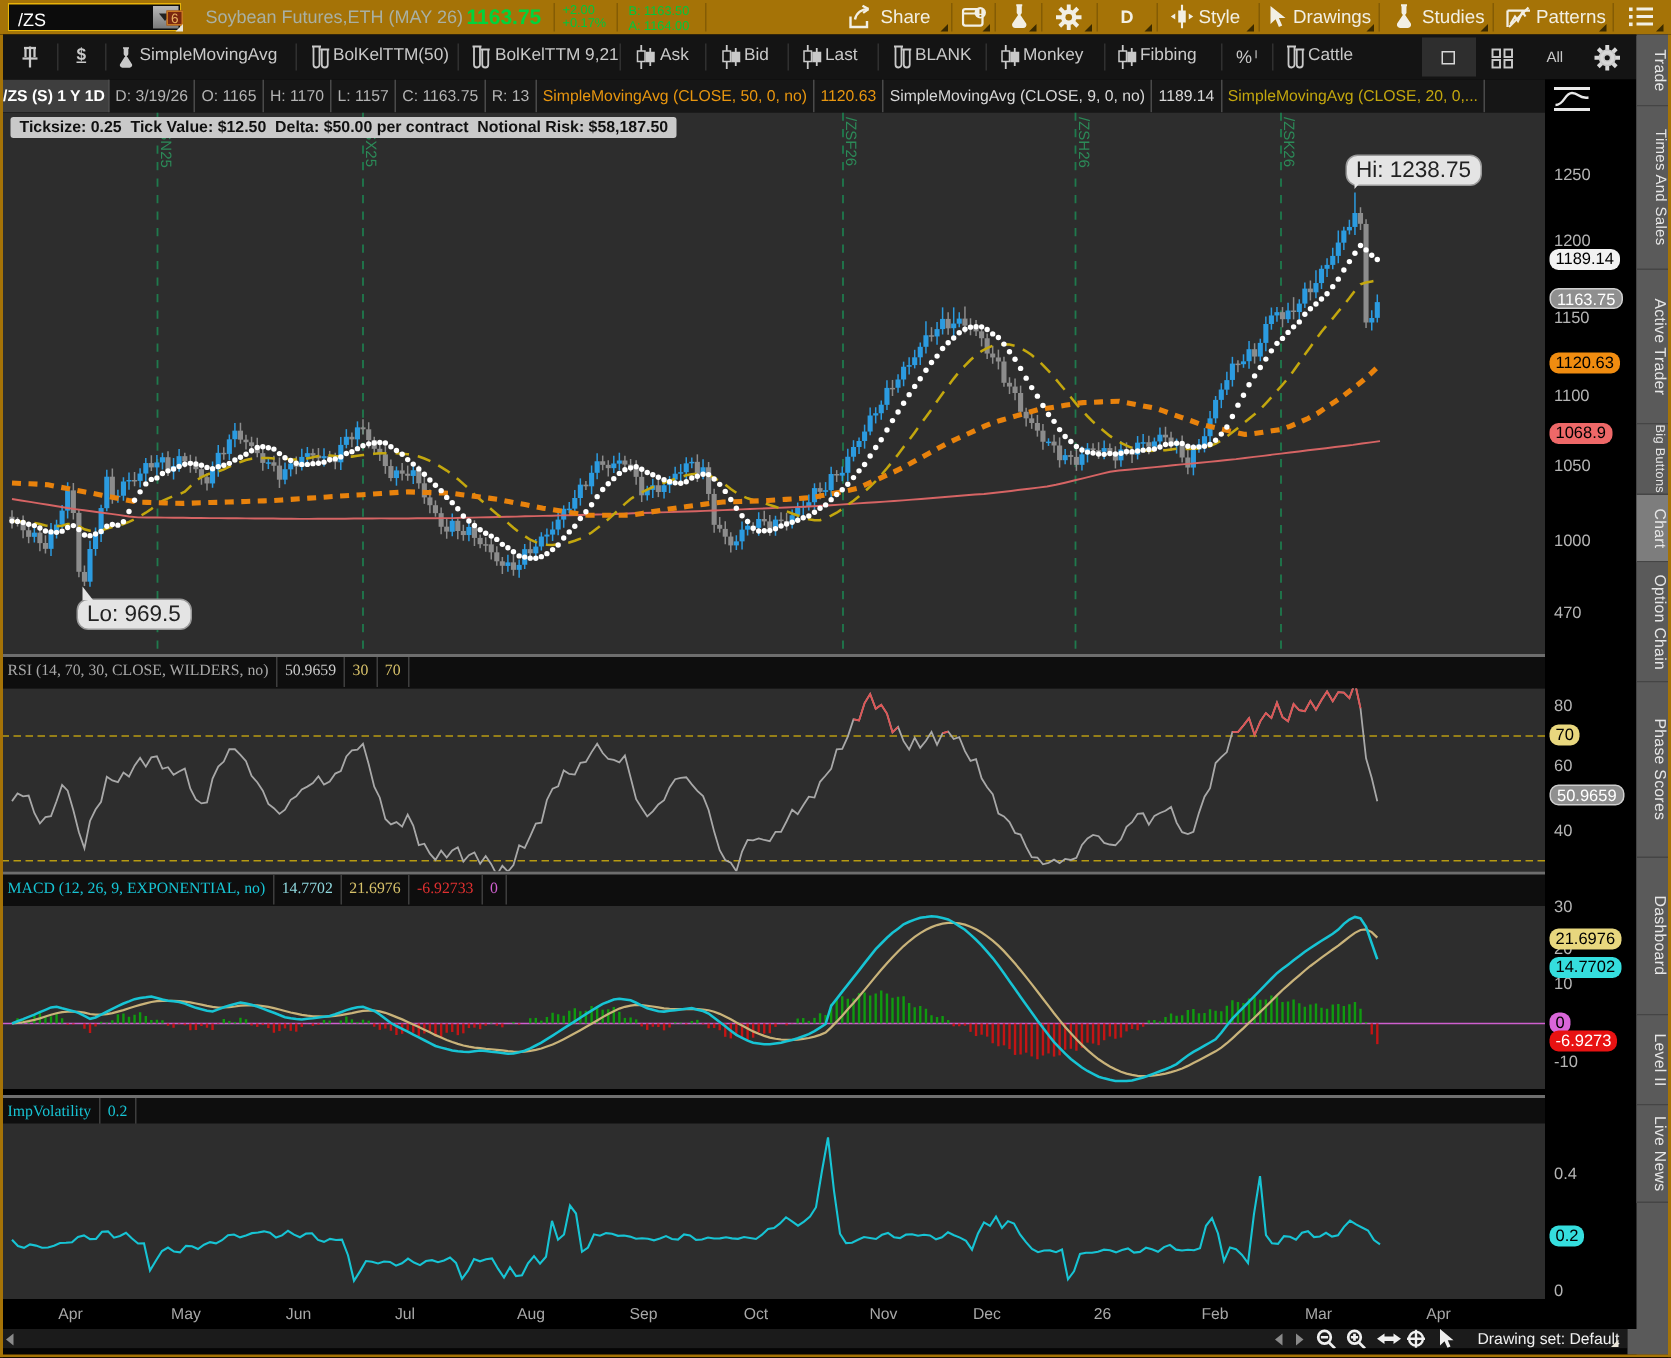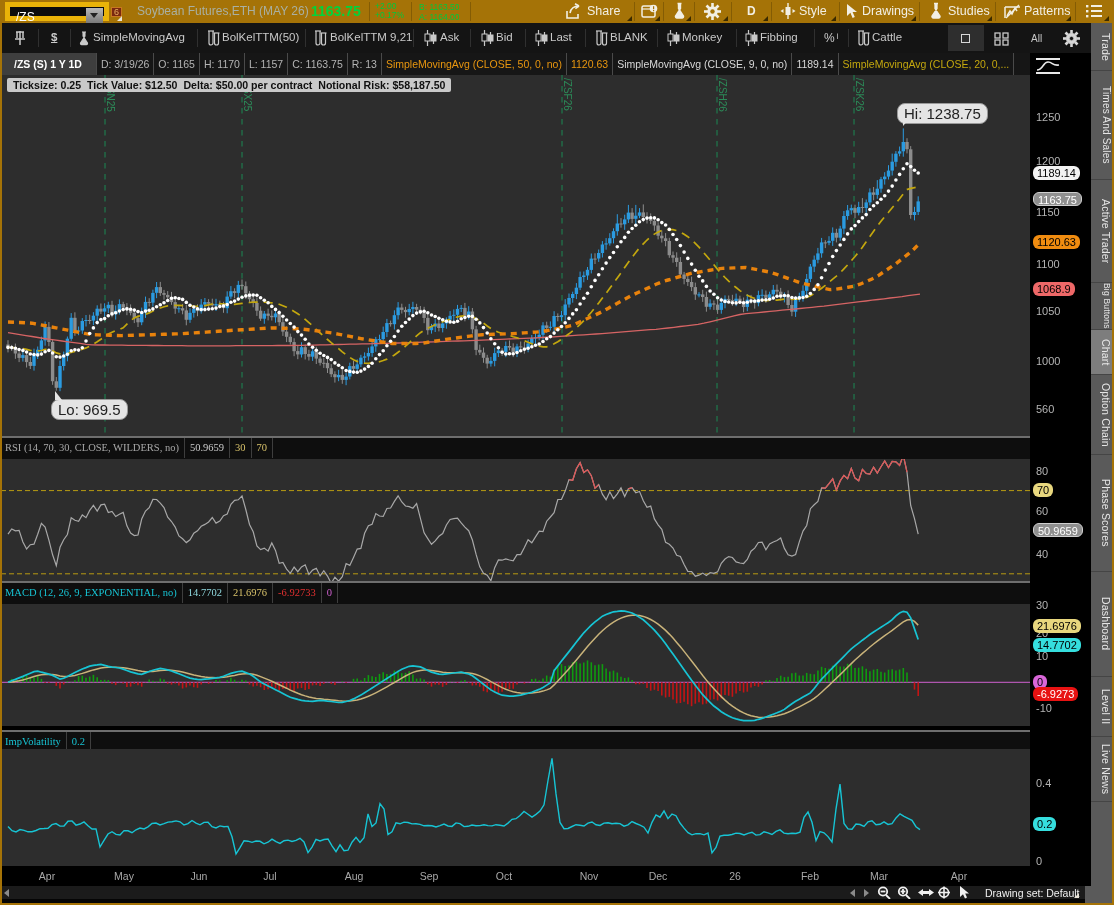--- a/index.html
+++ b/index.html
@@ -6,35 +6,35 @@
 html,body { background:#000; }
 #app { position:relative; width:1114px; height:905px; overflow:hidden;
   font-family:"Liberation Sans", sans-serif; background:#000; }
 
 
 #topbar { position:absolute; left:0; top:0; width:1114px; height:23px; background:#a57307; }
 #topbar .sep { position:absolute; top:2px; height:19px; width:1px; background:#845c04; }
 #topbar .btn-txt { position:absolute; top:4px; color:#f2efe4; font-size:12.5px; }
 .wedge { position:absolute; width:0; height:0; border-left:5px solid transparent; border-bottom:5px solid #3a2a00; }
 .wwedge { position:absolute; width:0; height:0; border-left:5px solid transparent; border-bottom:5px solid #e8e4d8; }
-#combo { position:absolute; left:5px; top:2px; width:104px; height:19px; background:#0c0c0c; border:5px solid #eab308; color:#fff; font-size:12px; }
+#combo { position:absolute; left:5px; top:2px; width:116px; height:19px; background:#0c0c0c; border:1px solid #eab308; color:#fff; font-size:12px; }
 #combo .arr { position:absolute; right:1px; top:1px; width:17px; height:15px; background:linear-gradient(#b8b8b8,#7a7a7a); }
 #combo .arr:after { content:""; position:absolute; left:4px; top:5px; border-left:4px solid transparent; border-right:4px solid transparent; border-top:5px solid #222; }
 #badge6 { position:absolute; left:111px; top:7px; width:11px; height:10px; background:#7a2810; border:1px solid #c87820; color:#e8b060; font-size:9px; line-height:9px; text-align:center; }
 
 
 #toolbar { position:absolute; left:0; top:23px; width:1091px; height:30px; background:#141414; color:#c9c9c9; font-size:11.5px; }
 #toolbar .sep { position:absolute; top:6px; height:18px; width:1px; background:#303030; }
 #toolbar .it { position:absolute; top:8px; }
 #toolbar svg { stroke:#c9c9c9; fill:none; }
 
 
 #statusbar { position:absolute; left:0; top:53px; width:1030px; height:22px; background:#161616; font-size:10.5px; color:#b4b4b4; white-space:nowrap; overflow:hidden; }
 #statusbar .seg { display:inline-block; height:22px; line-height:22px; padding:0 4px; border-right:1px solid #4a4a4a; vertical-align:top; }
-#statusbar .first { background:#3e3e3e; color:#ffffff; font-weight:bold; padding:0 14px; }
+#statusbar .first { background:#3e3e3e; color:#ffffff; font-weight:bold; padding:0 2px; }
 
 
 .plot { position:absolute; left:0; background:#2d2d2d; border-left:1px solid #4a4a4a; }
 .hdr { position:absolute; left:0; width:1030px; background:#0e0e0e; border-top:2px solid #6e6e6e; font-size:10.5px; white-space:nowrap; }
 .hdr .cell { display:inline-block; height:20px; line-height:20px; padding:0 5px; border-right:1px solid #3e3e3e; vertical-align:top;font-family:Liberation Serif, serif; }
 .tickbox { position:absolute; left:7px; top:78px; background:#c9c9c9; color:#101010; font-weight:bold; font-size:10.6px; padding:1px 6px; border-radius:2px; }
 .hilo { position:absolute; background:#e4e4e4; color:#222; font-size:15px; padding:1px 6px; border-radius:8px; border:1px solid #999; }
 
 
 #axis { position:absolute; left:1030px; top:53px; width:61px; height:850px; background:#000; }
@@ -1342,21 +1342,21 @@
           <line x1="1" y1="16" x2="25" y2="16"></line>
           <path d="M2 13 C8 13 8 5 13 5 C18 5 17 9 24 8" stroke-width="1.6"></path>
         </g>
       </svg>
     <span class="albl" style="top:58px;">1250</span>
     <span class="albl" style="top:102px;">1200</span>
     <span class="albl" style="top:153px;">1150</span>
     <span class="albl" style="top:205px;text-align:center;">1100</span>
     <span class="albl" style="top:252px;">1050</span>
     <span class="albl" style="top:302px;">1000</span>
-    <span class="albl" style="top:350px;">560</span>
+    <span class="albl" style="top:350px;">470</span>
     <span class="bub" style="top:113px; background:#f2f2f2; color:#000;">1189.14</span>
     <span class="bub" style="top:139px; background:#8f8f8f; color:#fff; border:1px solid #cfcfcf; height:14px;">1163.75</span>
     <span class="bub" style="top:182px; background:#f08c10; color:#000;">1120.63</span>
     <span class="bub" style="top:229px; background:#ee6868; color:#000;">1068.9</span>
     <span class="albl" style="top:412px;">80</span>
     <span class="albl" style="top:452px;">60</span>
     <span class="albl" style="top:495px;">40</span>
     <span class="bub" style="top:430px; background:#e8d77e; color:#000;">70</span>
     <span class="bub" style="top:470px; background:#8f8f8f; color:#fff; border:1px solid #cfcfcf;">50.9659</span>
     <span class="albl" style="top:546px;">30</span>

